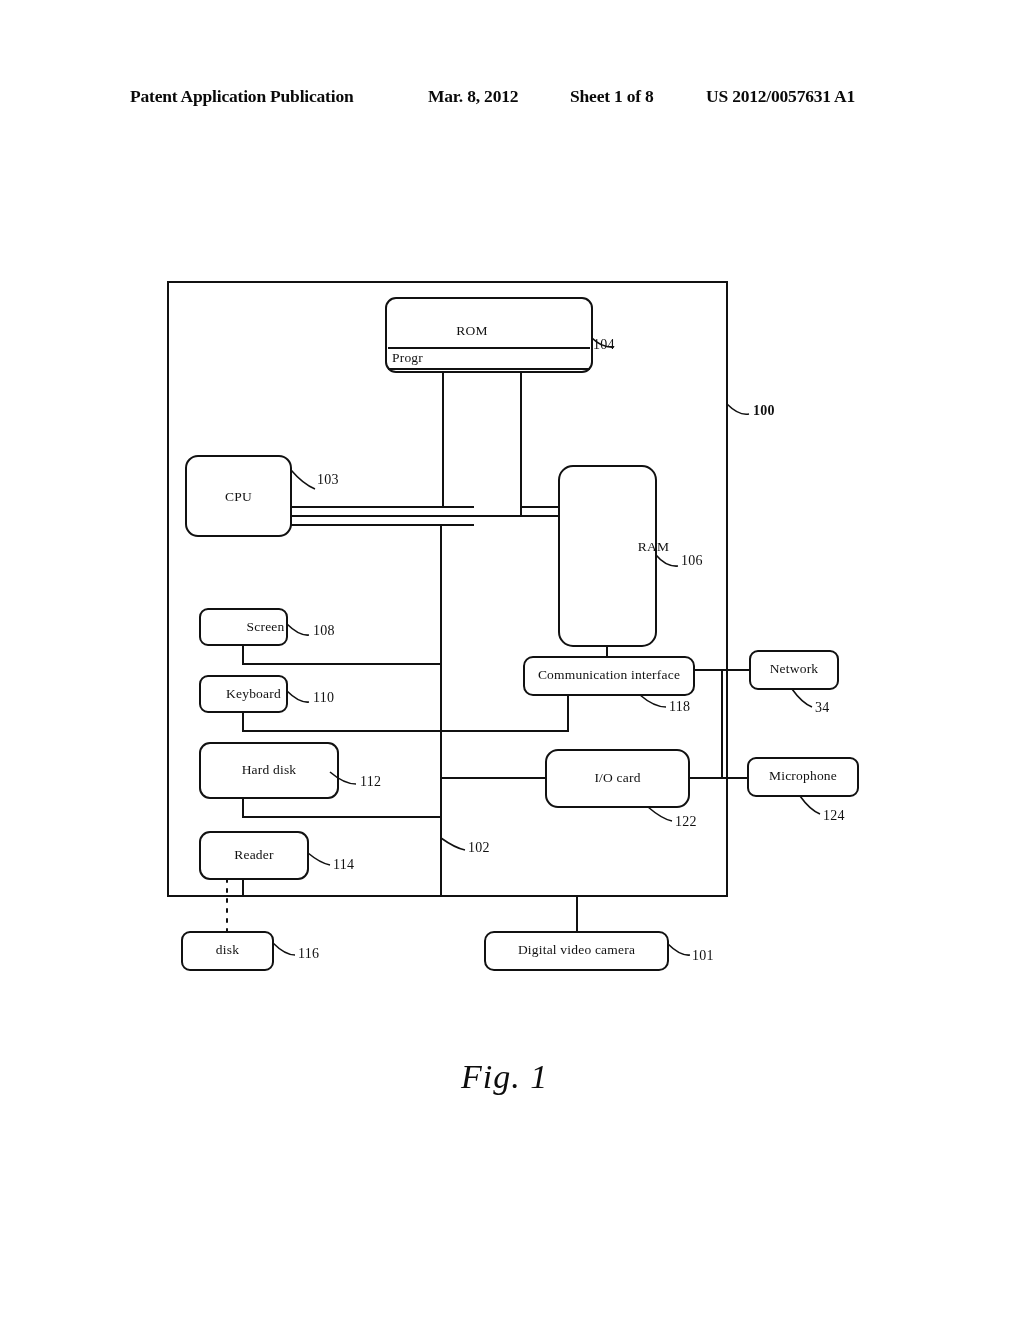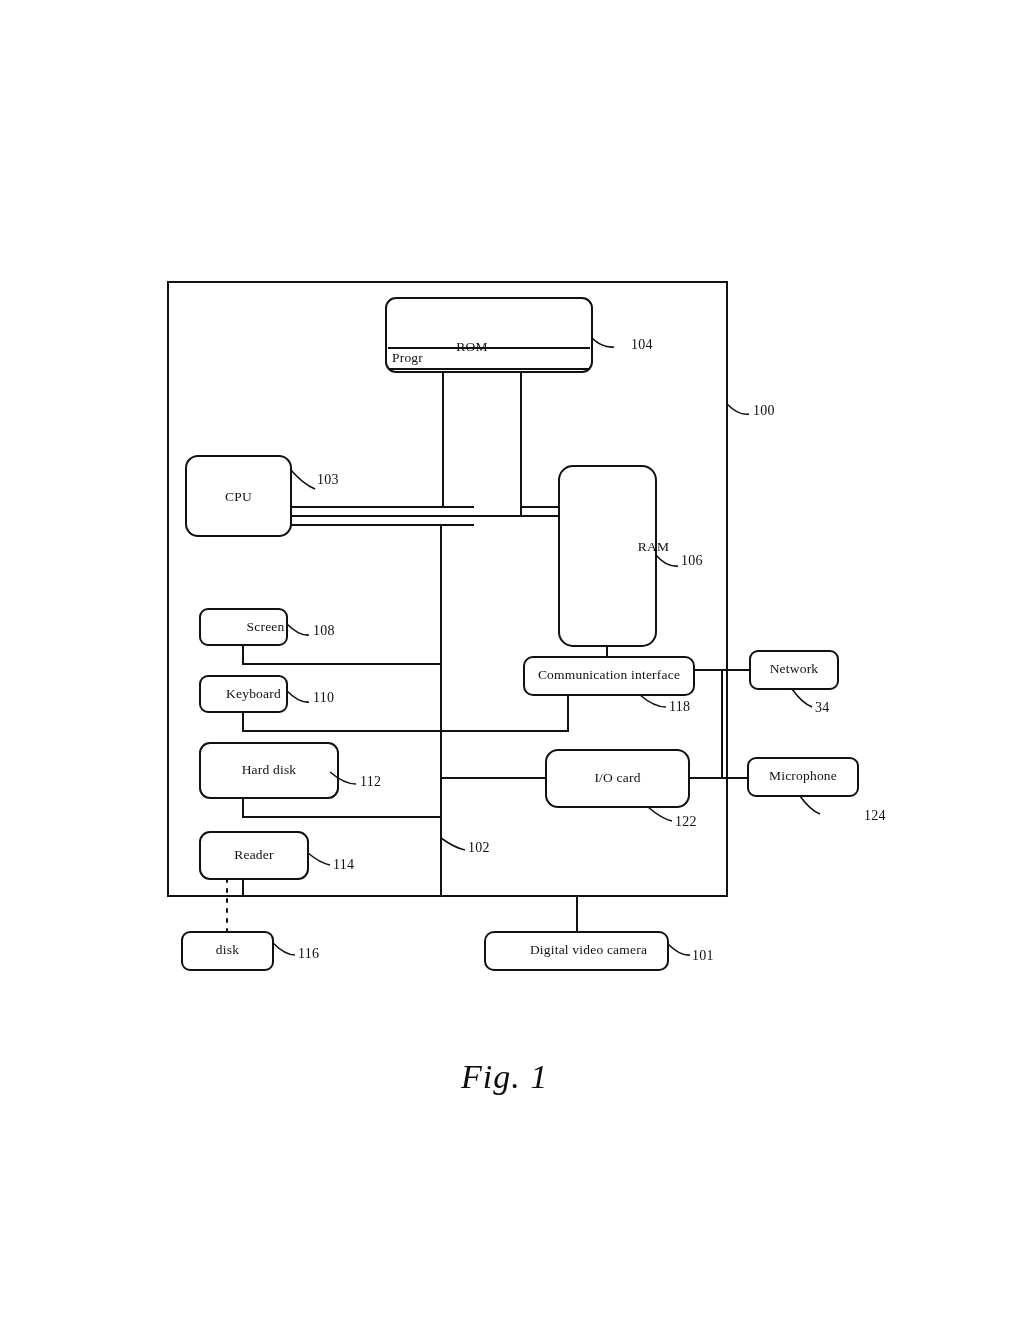--- a/index.html
+++ b/index.html
@@ -72,20 +72,26 @@
     color: #0d0d0d;
     white-space: nowrap;
     letter-spacing: 1px;
   }
 </style>
 </head>
 <body>
 
 <div id="page">
 
+  <div id="hdr">
+    <div class="hdr-txt" id="hdr-pub">Patent Application Publication</div>
+    <div class="hdr-txt" id="hdr-date">Mar. 8, 2012</div>
+    <div class="hdr-txt" id="hdr-sheet">Sheet 1 of 8</div>
+    <div class="hdr-txt" id="hdr-num">US 2012/0057631 A1</div>
+  </div>
 
   <div id="fig">
 
     <svg width="1024" height="1320" viewBox="0 0 1024 1320">
       <g fill="none" stroke="#111111" stroke-width="2">
 
         <rect x="168" y="282" width="559" height="614"></rect>
 
         <rect x="386" y="298" width="206" height="74" rx="10" ry="10"></rect>
 
@@ -167,47 +173,47 @@
         <path d="M 273 943 q 12 12 22 12"></path>
         <path d="M 640 695 q 14 12 26 12"></path>
         <path d="M 792 689 q 10 14 20 18"></path>
         <path d="M 648 807 q 14 12 24 14"></path>
         <path d="M 800 796 q 10 14 20 18"></path>
         <path d="M 668 944 q 12 12 22 11"></path>
         <path d="M 441 838 q 14 10 24 12"></path>
       </g>
     </svg>
 
-    <div class="blabel" style="left:386px; top:323px; width:172px;margin-top:16px;">ROM</div>
+    <div class="blabel" style="left:386px; top:323px; width:172px;">ROM</div>
     <div class="blabel" style="left:392px; top:350px; width:60px; text-align:left;">Progr</div>
     <div class="blabel" style="left:186px; top:489px; width:105px;">CPU</div>
     <div class="blabel" style="left:559px; top:539px; width:97px;margin-left:46px;">RAM</div>
     <div class="blabel" style="left:200px; top:619px; width:87px;padding-left:22px;">Screen</div>
     <div class="blabel" style="left:200px; top:686px; width:107px;">Keyboard</div>
     <div class="blabel" style="left:200px; top:762px; width:138px;">Hard disk</div>
     <div class="blabel" style="left:200px; top:847px; width:108px;">Reader</div>
     <div class="blabel" style="left:182px; top:942px; width:91px;">disk</div>
     <div class="blabel" style="left:524px; top:667px; width:170px;">Communication interface</div>
     <div class="blabel" style="left:750px; top:661px; width:88px;">Network</div>
     <div class="blabel" style="left:546px; top:770px; width:143px;">I/O card</div>
     <div class="blabel" style="left:748px; top:768px; width:110px;">Microphone</div>
-    <div class="blabel" style="left:485px; top:942px; width:183px;padding-left:12px;">Digital video camera</div>
-
-    <div class="reflabel" style="left:631px; top:337px;text-align:right;">104</div>
-    <div class="reflabel" style="left:753px; top:403px;">100</div>
+    <div class="blabel" style="left:485px; top:942px; width:183px;">Digital video camera</div>
+
+    <div class="reflabel" style="left:593px; top:337px;text-align:right;">104</div>
+    <div class="reflabel" style="left:753px; top:403px;font-weight:bold;">100</div>
     <div class="reflabel" style="left:317px; top:472px;">103</div>
     <div class="reflabel" style="left:681px; top:553px;">106</div>
     <div class="reflabel" style="left:313px; top:623px;">108</div>
     <div class="reflabel" style="left:313px; top:690px;">110</div>
     <div class="reflabel" style="left:360px; top:774px;">112</div>
     <div class="reflabel" style="left:333px; top:857px;">114</div>
     <div class="reflabel" style="left:298px; top:946px;">116</div>
     <div class="reflabel" style="left:669px; top:699px;">118</div>
     <div class="reflabel" style="left:815px; top:700px;">34</div>
     <div class="reflabel" style="left:675px; top:814px;">122</div>
-    <div class="reflabel" style="left:823px; top:808px;margin-left:41px;">124</div>
+    <div class="reflabel" style="left:823px; top:808px;">124</div>
     <div class="reflabel" style="left:692px; top:948px;">101</div>
     <div class="reflabel" style="left:468px; top:840px;">102</div>
 
     <div class="figcap" style="left:461px; top:1058px;">Fig. 1</div>
   </div>
 
 </div>
 
 </body></html>

